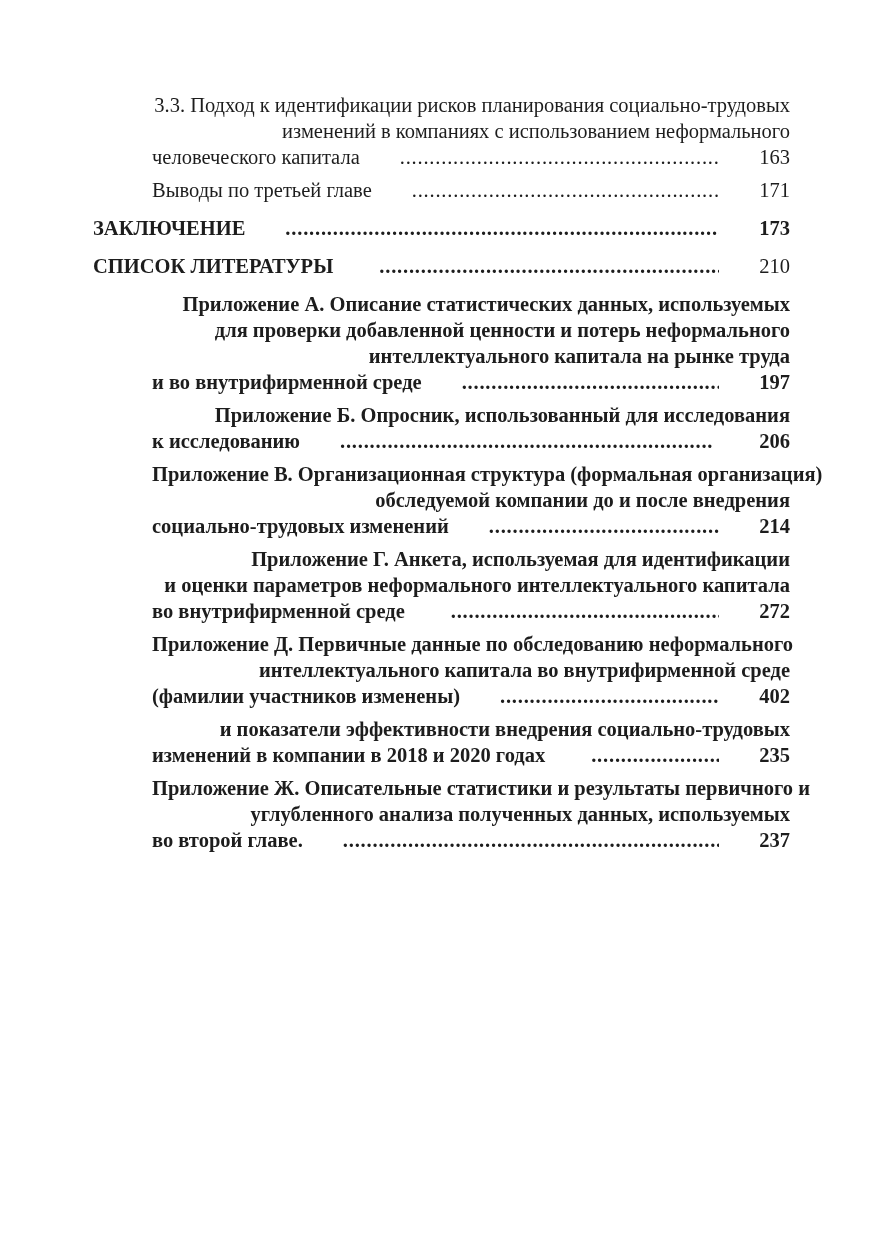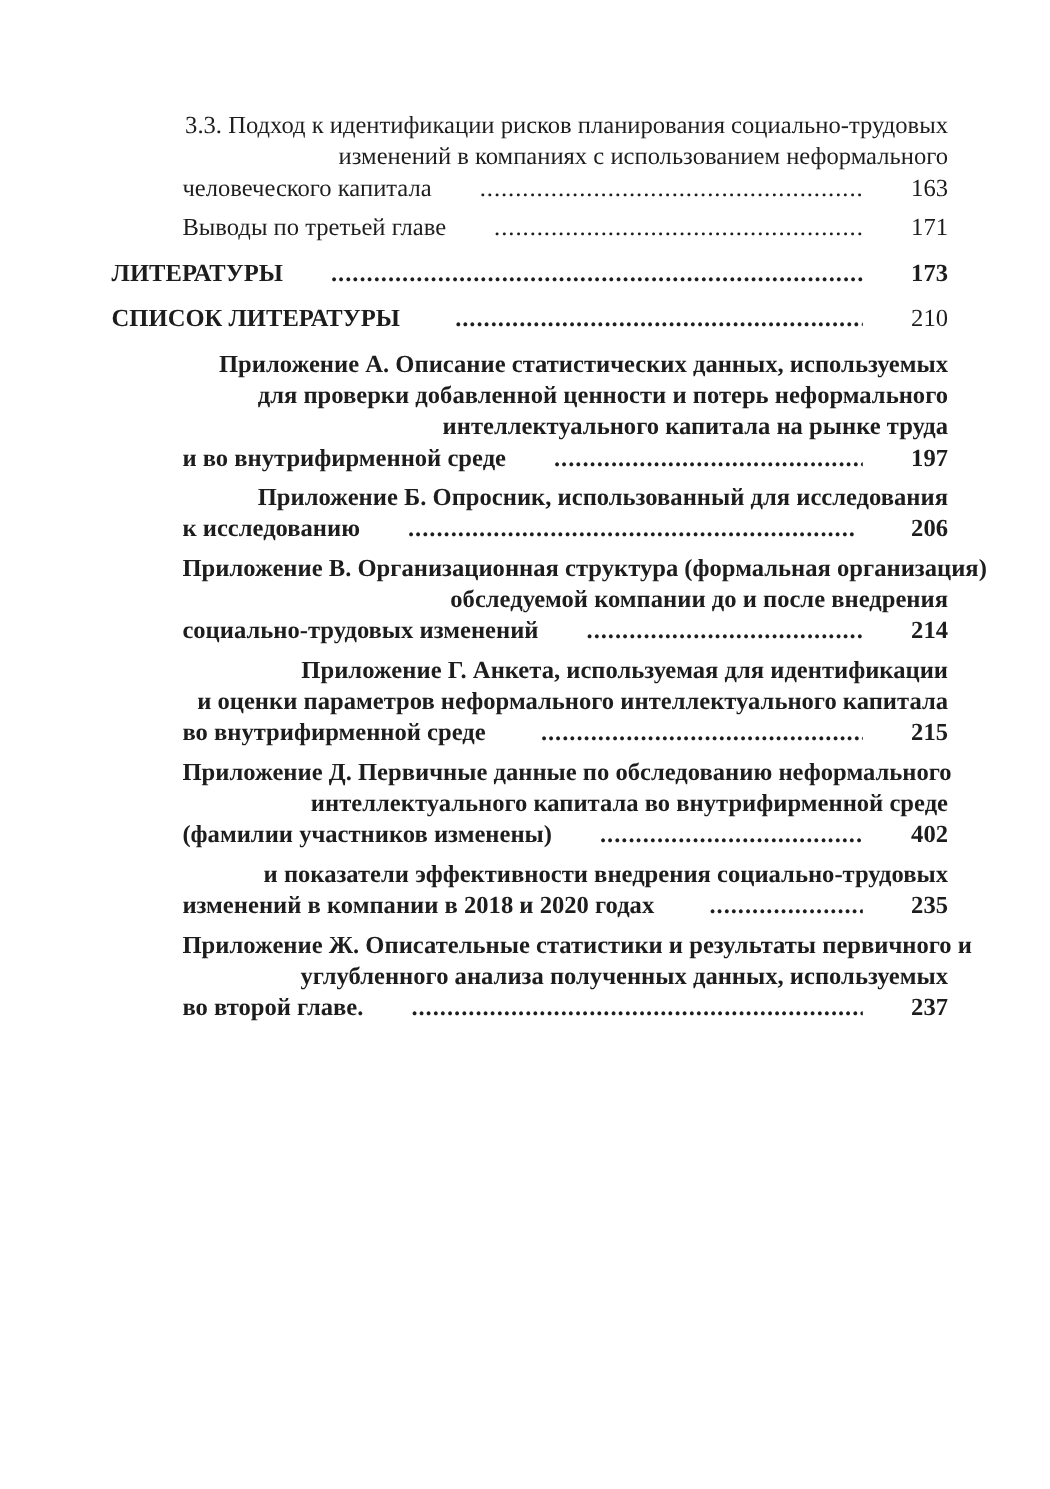--- a/index.html
+++ b/index.html
@@ -78,21 +78,21 @@
       </div>
       <div class="toc-entry indent">
         <div class="toc-lastline">
           <span class="txt">Выводы по третьей главе</span>
           <span class="dots"></span>
           <span class="page-num regular">171</span>
         </div>
       </div>
       <div class="toc-entry bold">
         <div class="toc-lastline">
-          <span class="txt">ЛИТЕРАТУРЫ</span>
+          <span class="txt">ЗАКЛЮЧЕНИЕ</span>
           <span class="dots"></span>
           <span class="page-num">173</span>
         </div>
       </div>
       <div class="toc-entry bold">
         <div class="toc-lastline">
           <span class="txt">СПИСОК ЛИТЕРАТУРЫ</span>
           <span class="dots gap-left"></span>
           <span class="page-num regular">210</span>
         </div>
@@ -123,21 +123,21 @@
           <span class="dots"></span>
           <span class="page-num">214</span>
         </div>
       </div>
       <div class="toc-entry indent bold">
         <div class="toc-line">Приложение Г. Анкета, используемая для идентификации</div>
         <div class="toc-line">и оценки параметров неформального интеллектуального капитала</div>
         <div class="toc-lastline">
           <span class="txt">во внутрифирменной среде</span>
           <span class="dots gap-left"></span>
-          <span class="page-num">215</span>
+          <span class="page-num">272</span>
         </div>
       </div>
       <div class="toc-entry indent bold">
         <div class="toc-line">Приложение Д. Первичные данные по обследованию неформального</div>
         <div class="toc-line">интеллектуального капитала во внутрифирменной среде</div>
         <div class="toc-lastline">
           <span class="txt">(фамилии участников изменены)</span>
           <span class="dots"></span>
           <span class="page-num">402</span>
         </div>

